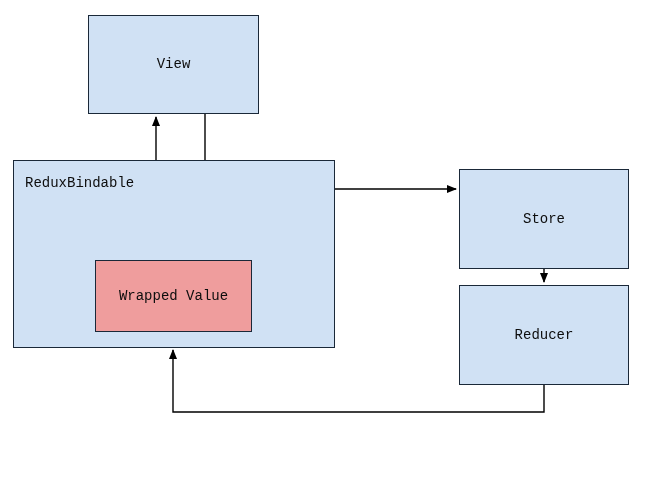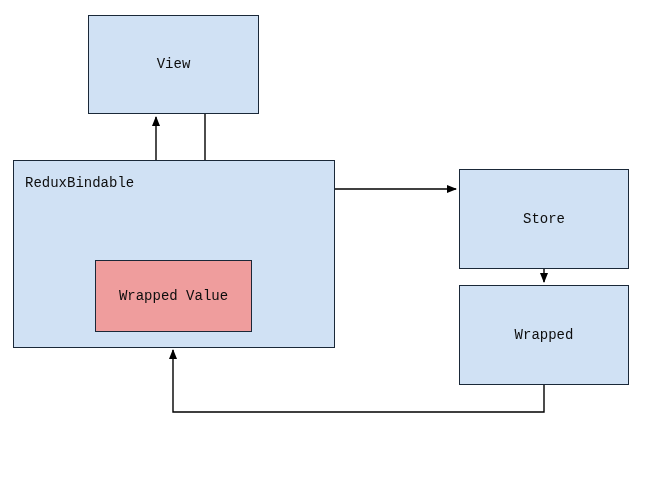--- a/index.html
+++ b/index.html
@@ -94,16 +94,16 @@
 
   <div id="wrappedvalue-box" class="node red">
     <span>Wrapped Value</span>
   </div>
 
   <div id="store-box" class="node blue">
     <span>Store</span>
   </div>
 
   <div id="reducer-box" class="node blue">
-    <span>Wrapped</span>
+    <span>Reducer</span>
   </div>
 
 </div>
 
 </body></html>

